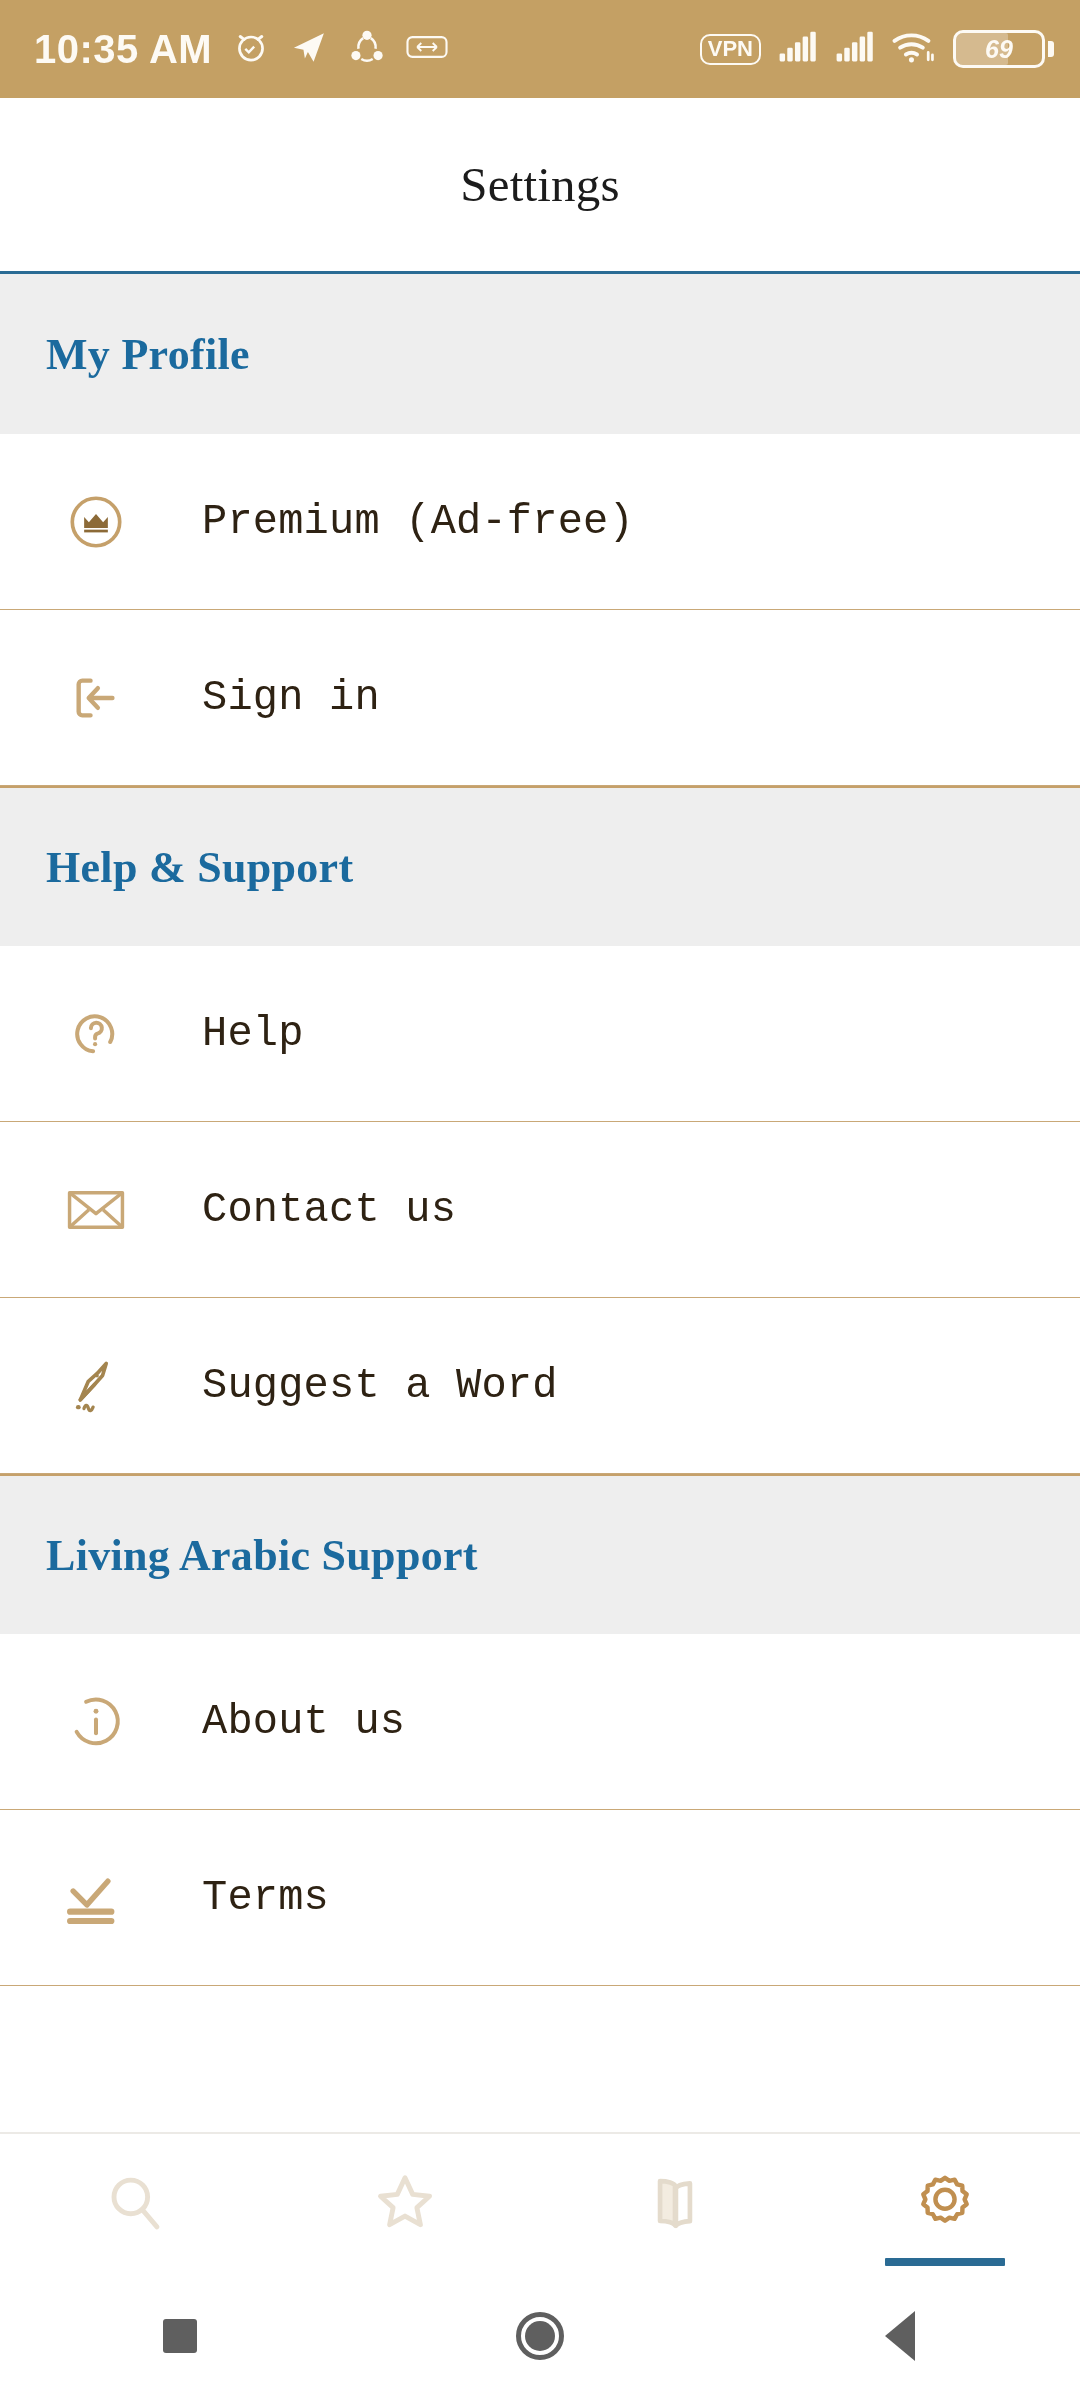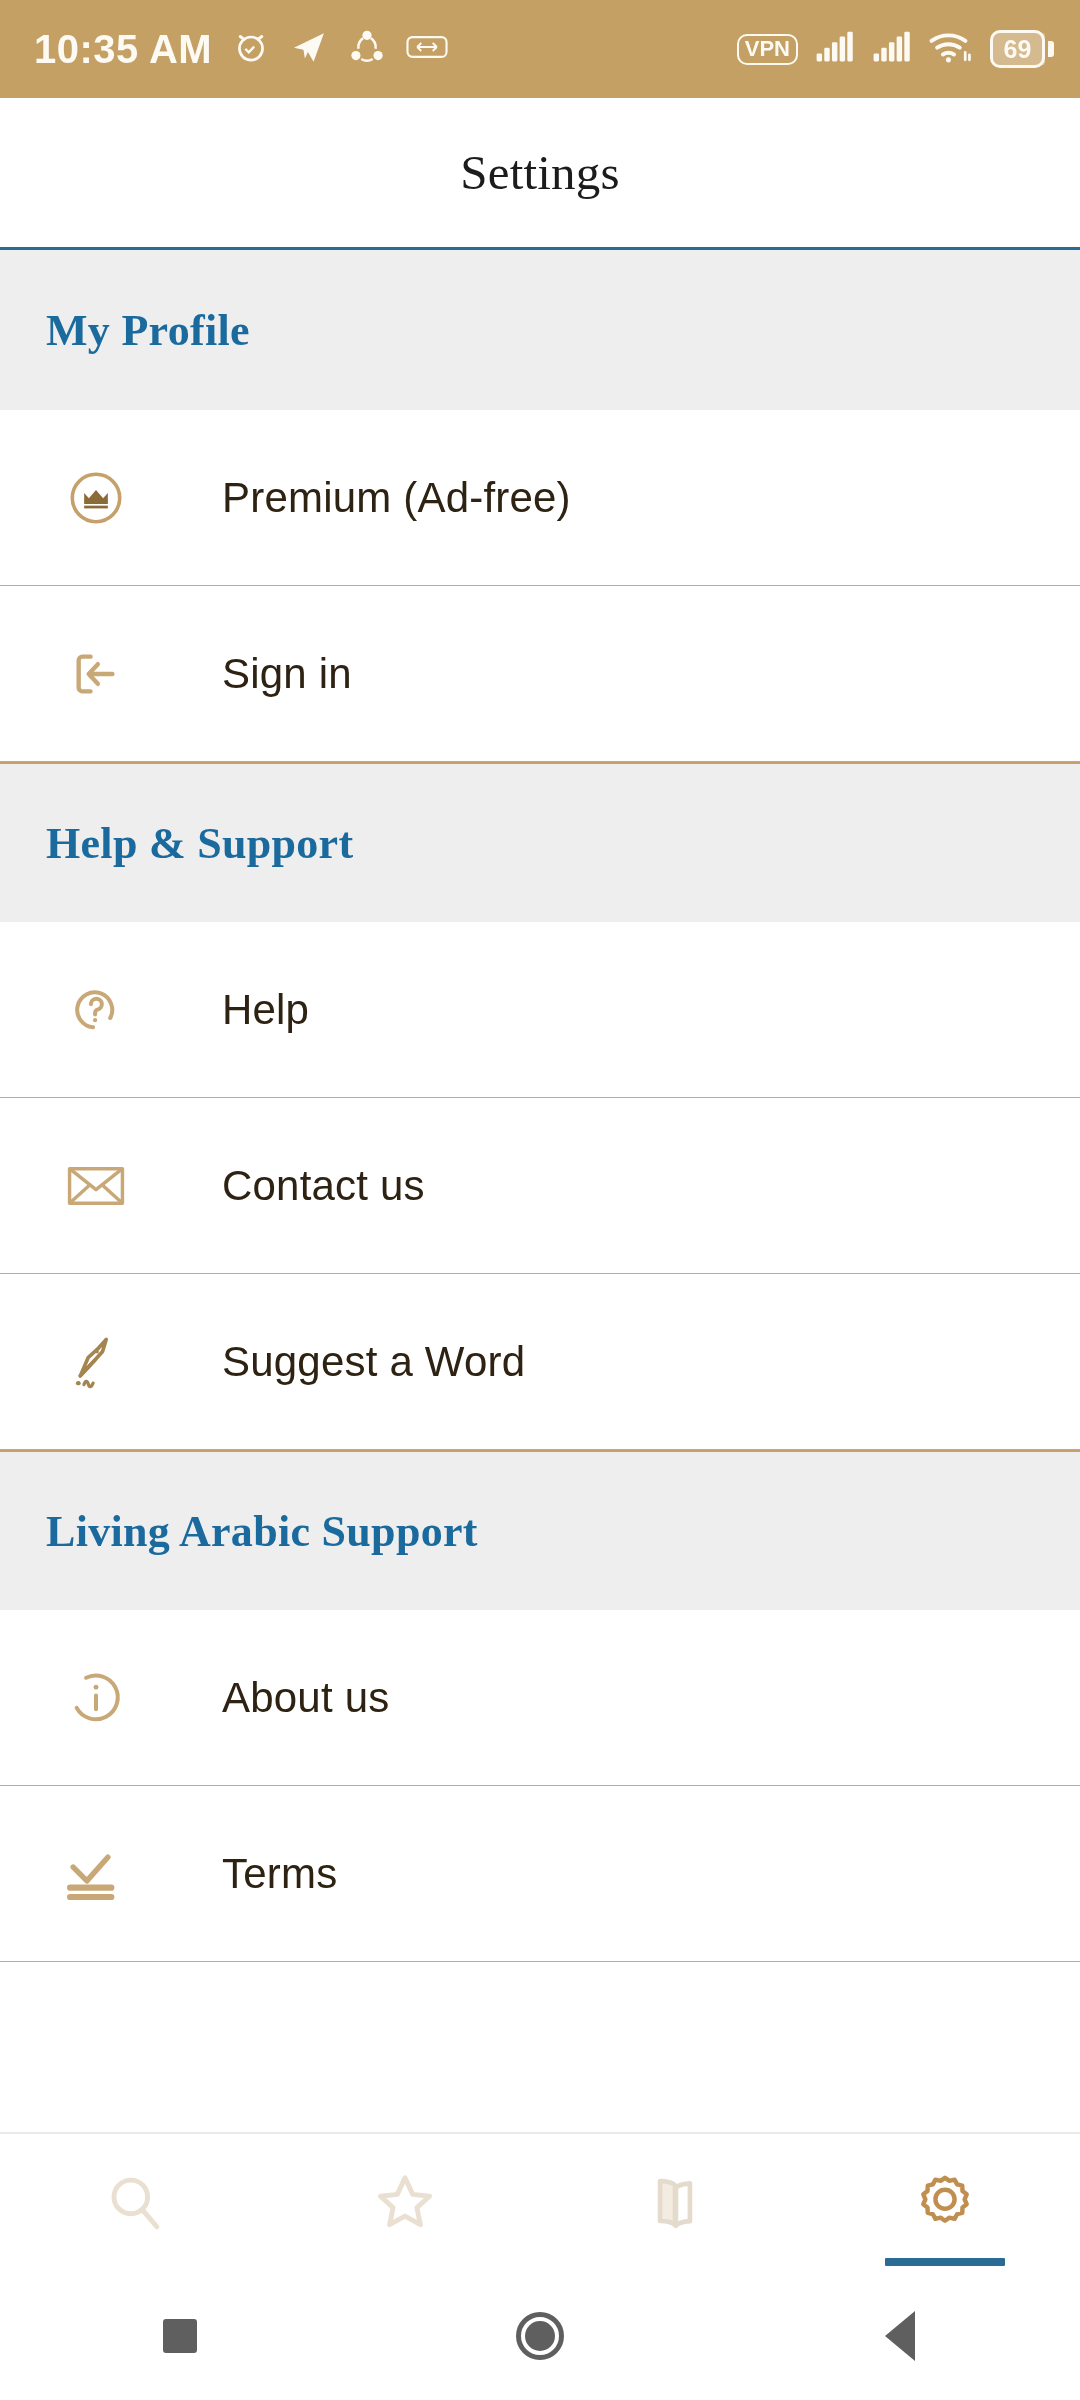--- a/index.html
+++ b/index.html
@@ -22,36 +22,36 @@
   .clock { font-family:"Liberation Sans", sans-serif; font-size:40px; font-weight:bold; letter-spacing:0.5px; color:#fdfaf4; }
   .sb-ic { display:block; }
 
   .vpn-badge {
     border:2.5px solid #fdfaf4; border-radius:10px;
     font-family:"Liberation Sans", sans-serif; font-size:22px; font-weight:bold;
     padding:2px 6px 3px; color:#fdfaf4; line-height:1;
   }
   .battery { position:relative; display:flex; align-items:center; }
   .battery .shell {
-    width:55px; height:38px; border:3px solid #fdfaf4; border-radius:10px;
-    display:flex; align-items:center; justify-content:center;
+    width:92px; height:38px; border:3px solid #fdfaf4; border-radius:10px;
+    display:flex; align-items:center; justify-content:center;font-style:italic;
   }
   .battery .fill {
     position:absolute; left:3px; top:3px; bottom:3px; width:52px;
     background:rgba(253,250,244,0.30); border-radius:7px 2px 2px 7px;
   }
   .battery .pct {
     position:relative; font-family:"Liberation Sans", sans-serif;
     font-size:25px; font-weight:bold; color:#fdfaf4; line-height:1; z-index:2;
   }
   .battery .cap { width:6px; height:16px; background:#fdfaf4; border-radius:0 3px 3px 0; margin-left:3px; }
 
   
   .appbar {
-    height:152px; background:#ffffff; display:flex; align-items:center; justify-content:center;
+    height:176px; background:#ffffff; display:flex; align-items:center; justify-content:center;
     flex:0 0 auto; border-bottom:3px solid #2a6b94;
   }
   .appbar-title { font-size:49px; color:#1c1c1c; font-family:"Liberation Serif", serif; letter-spacing:0.2px; }
 
   
   .body { flex:1 1 auto; background:#ffffff; overflow:hidden; display:flex; flex-direction:column; }
 
   .section-header {
     background:#eeeeee; height:160px; display:flex; align-items:center;
     padding-left:46px; flex:0 0 auto;
@@ -64,22 +64,22 @@
 
   .row {
     height:176px; display:flex; align-items:center; background:#ffffff;
     border-bottom:1.6px solid #c9a877; flex:0 0 auto; padding-left:48px;
   }
   .row.first { border-top:none; }
   .row-icon {
     width:96px; min-width:96px; display:flex; align-items:center; justify-content:center;
   }
   .row-label {
-    font-size:42px; color:#2e2213; font-family:Liberation Sans, sans-serif;
-    margin-left:78px; letter-spacing:0.2px;
+    font-size:42px; color:#2e2213; font-family:Liberation Mono, monospace;
+    margin-left:58px; letter-spacing:0.2px;
   }
   .filler { flex:1 1 auto; background:#ffffff; }
 
   
   .tabbar {
     height:140px; background:#ffffff; border-top:2px solid #eceae6;
     display:flex; align-items:stretch; flex:0 0 auto;
   }
   .tab { flex:1 1 0; display:flex; flex-direction:column; align-items:center; justify-content:center; position:relative; }
   .tab .tab-ic { display:flex; align-items:center; justify-content:center; height:82px; }

